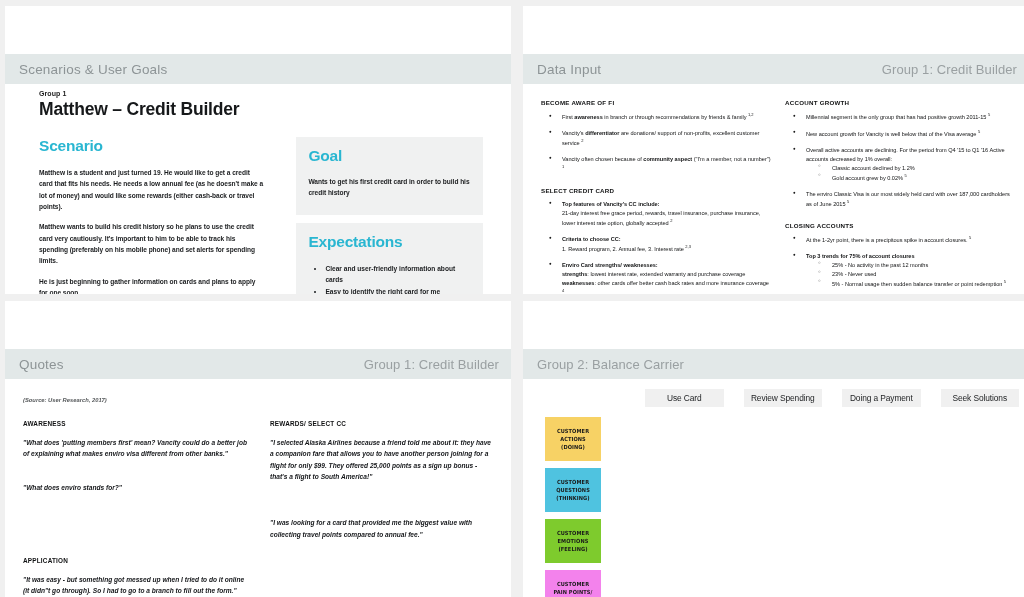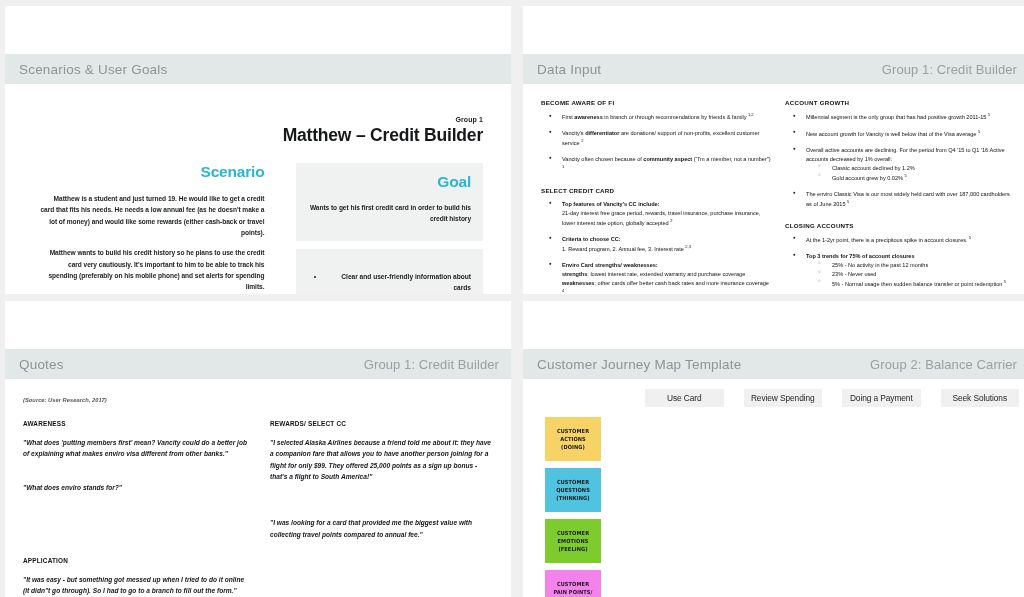--- a/index.html
+++ b/index.html
@@ -41,21 +41,21 @@
     letter-spacing: 0.2px;
   }
   .panel-group {
     font-size: 13px;
     color: #9aa0a2;
     letter-spacing: 0.1px;
   }
   .panel-body { flex: 1 1 auto; overflow: hidden; position: relative; }
 
   
-  .p1-body { padding: 32px 28px 0 34px; text-align: right; }
+  .p1-body { padding: 6px 28px 0 34px; }
   .group-label { font-size: 7px; font-weight: 700; color: #1d1d1d; letter-spacing: .1px; }
   .persona-name {
     font-size: 17.5px; font-weight: 700; color: #16181a;
     letter-spacing: -0.2px; margin-top: 2px;
   }
   .p1-cols { display: flex; margin-top: 17px; gap: 24px; }
   .p1-left { width: 232px; }
   .p1-right { width: 192px; margin-left: 8px; }
   .teal-h {
     color: #29b6d1; font-size: 15.5px; font-weight: 700; letter-spacing: -0.2px;
@@ -163,20 +163,21 @@
           <p class="body-p">Matthew is a student and just turned 19. He would like to get a credit card that fits his needs. He needs a low annual fee (as he doesn't make a lot of money) and would like some rewards (either cash-back or travel points).</p>
           <p class="body-p">Matthew wants to build his credit history so he plans to use the credit card very cautiously. It's important to him to be able to track his spending (preferably on his mobile phone) and set alerts for spending limits.</p>
           <p class="body-p">He is just beginning to gather information on cards and plans to apply for one soon.</p>
         </div>
         <div class="p1-right">
           <div class="tint-box goal">
             <div class="teal-h">Goal</div>
             <p class="body-p">Wants to get his first credit card in order to build his credit history</p>
           </div>
           <div class="tint-box">
+            <div class="teal-h">Expectations</div>
             <ul class="exp-list">
               <li>Clear and user-friendly information about cards</li>
               <li>Easy to identify the right card for me</li>
               <li>Easy to apply online (ideally on my mobile phone)</li>
               <li>Easy to get customer support online</li>
               <li>Easy to check transactions online</li>
             </ul>
           </div>
         </div>
       </div>
@@ -250,21 +251,20 @@
           <div class="q-h">REWARDS/ SELECT CC</div>
           <p class="q-text">"I selected Alaska Airlines because a friend told me about it: they have a companion fare that allows you to have another person joining for a flight for only $99. They offered 25,000 points as a sign up bonus - that's a flight to South America!"</p>
           <p class="q-text gap-lg">"I was looking for a card that provided me the biggest value with collecting travel points compared to annual fee."</p>
         </div>
       </div>
     </div>
   </section>
 
   <section class="panel">
     <div class="panel-header">
-      <span class="panel-title">Customer Journey Map Template</span>
       <span class="panel-group">Group 2: Balance Carrier</span>
     </div>
     <div class="panel-body p4-body">
       <div class="cjm-tabs" id="cjm-tabs">
           <div class="cjm-tab">Use Card</div>
           <div class="cjm-tab">Review Spending</div>
           <div class="cjm-tab">Doing a Payment</div>
           <div class="cjm-tab">Seek Solutions</div>
         </div>
       <div class="cjm-rows" id="cjm-rows">

